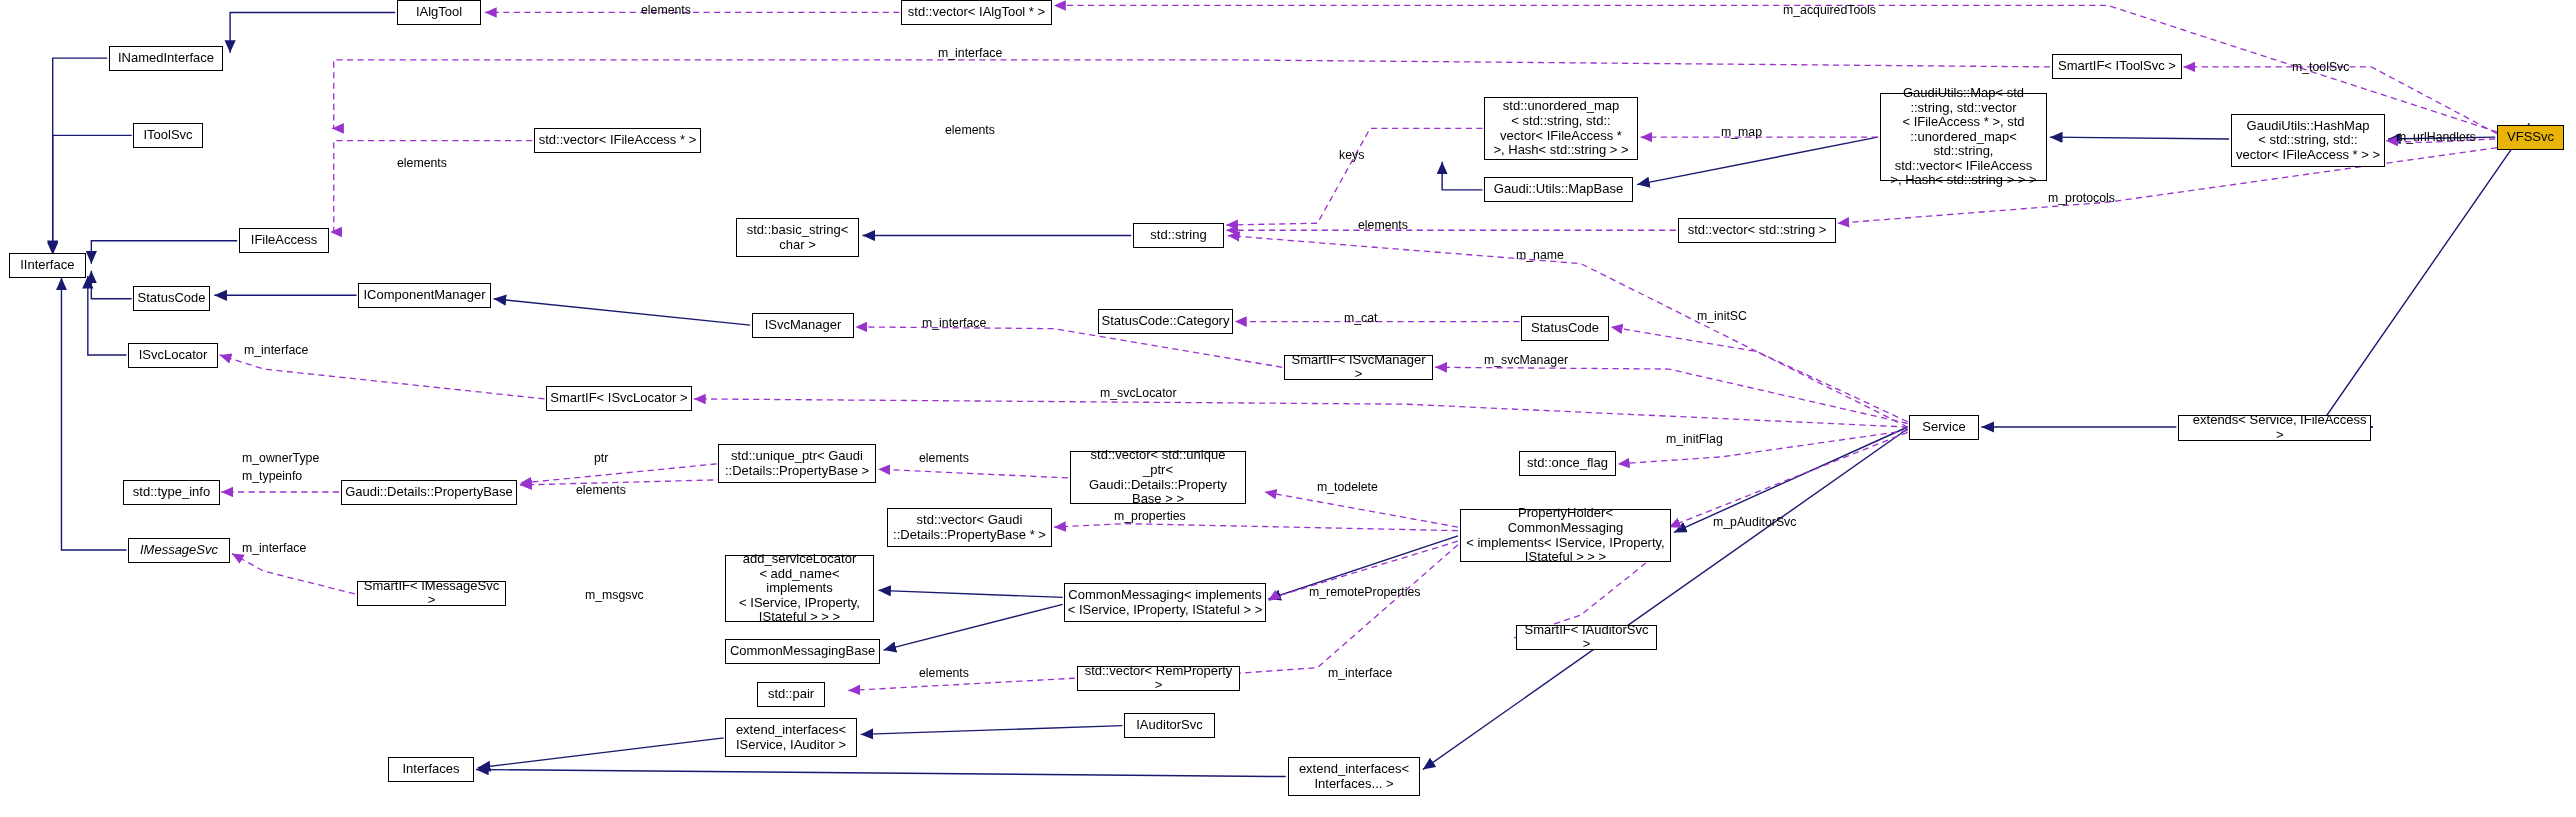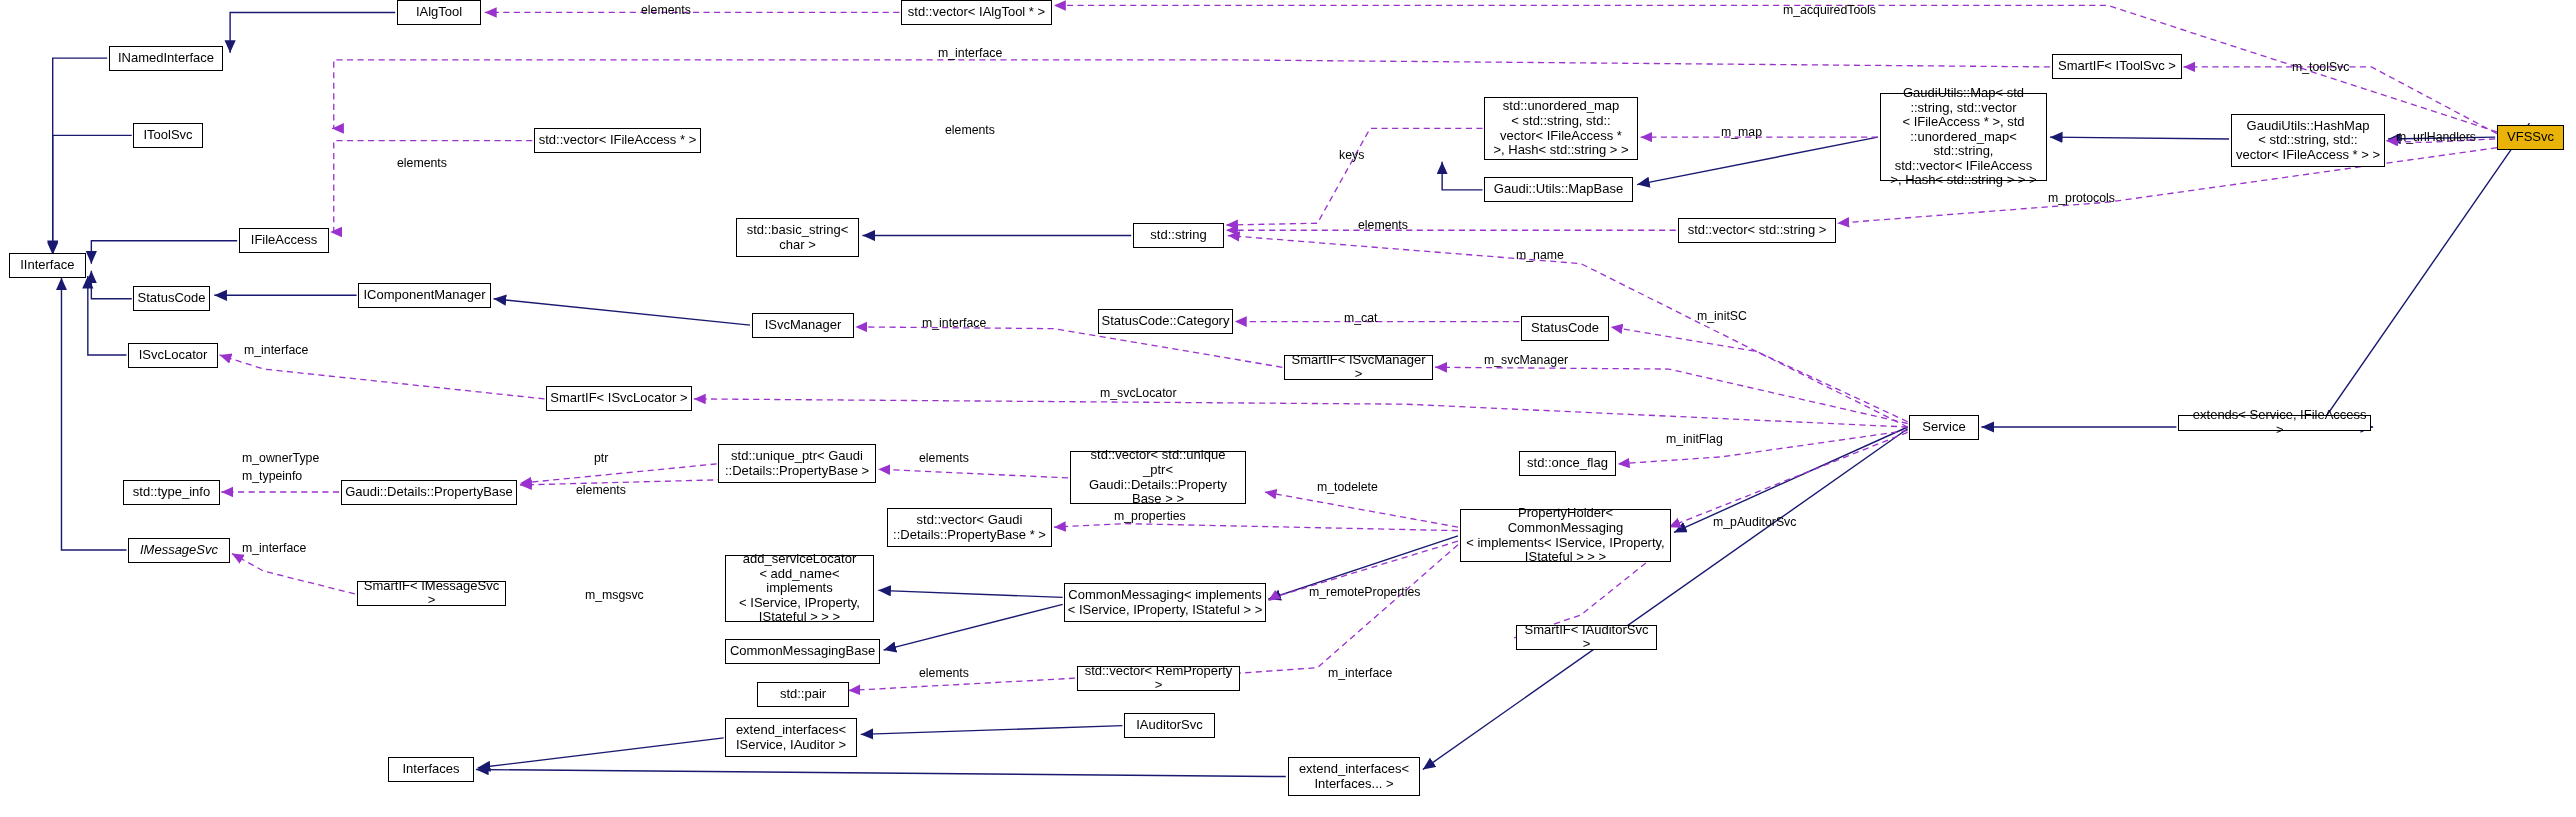--- a/index.html
+++ b/index.html
@@ -161,21 +161,21 @@
       <div class="node" style="left: 8.8px; top: 253px; width: 77px; height: 24.6px;">IInterface</div>
       <div class="node" style="left: 133px; top: 286px; width: 77px; height: 24.6px;">StatusCode</div>
       <div class="node" style="left: 358px; top: 283px; width: 133px; height: 24.6px;">IComponentManager</div>
       <div class="node" style="left: 752px; top: 313px; width: 102px; height: 24.6px;">ISvcManager</div>
       <div class="node" style="left: 1098px; top: 309px; width: 135px; height: 24.6px;">StatusCode::Category</div>
       <div class="node" style="left: 1521px; top: 316px; width: 88px; height: 24.6px;">StatusCode</div>
       <div class="node" style="left: 128px; top: 343px; width: 90px; height: 24.6px;">ISvcLocator</div>
       <div class="node" style="left: 1284px; top: 355px; width: 149px; height: 24.6px;">SmartIF&lt; ISvcManager &gt;</div>
       <div class="node" style="left: 546px; top: 386px; width: 146px; height: 24.6px;">SmartIF&lt; ISvcLocator &gt;</div>
       <div class="node" style="left: 1909px; top: 415px; width: 70px; height: 24.6px;">Service</div>
-      <div class="node" style="left: 2178px; top: 415px; width: 193px; height: 16px; padding-left: 13px;">extends&lt; Service, IFileAccess &gt;</div>
+      <div class="node" style="left: 2178px; top: 415px; width: 193px; height: 26px; padding-left: 13px;">extends&lt; Service, IFileAccess &gt;</div>
       <div class="node" style="left: 123px; top: 480px; width: 97px; height: 24.6px;">std::type_info</div>
       <div class="node" style="left: 341px; top: 480px; width: 176px; height: 24.6px;">Gaudi::Details::PropertyBase</div>
       <div class="node" style="left: 718px; top: 444px; width: 158px; height: 39px;">std::unique_ptr&lt; Gaudi
 ::Details::PropertyBase &gt;</div>
       <div class="node" style="left: 1070px; top: 451px; width: 176px; height: 53px;">std::vector&lt; std::unique
 _ptr&lt; Gaudi::Details::Property
 Base &gt; &gt;</div>
       <div class="node" style="left: 1519px; top: 451px; width: 97px; height: 24.6px;">std::once_flag</div>
       <div class="node" style="left: 128px; top: 538px; width: 102px; height: 24.6px; font-style: italic;">IMessageSvc</div>
       <div class="node" style="left: 887px; top: 508px; width: 165px; height: 39px;">std::vector&lt; Gaudi
@@ -185,21 +185,21 @@
 IStateful &gt; &gt; &gt;</div>
       <div class="node" style="left: 725px; top: 555px; width: 149px; height: 67px;">add_serviceLocator
 &lt; add_name&lt; implements
 &lt; IService, IProperty,
 IStateful &gt; &gt; &gt;</div>
       <div class="node" style="left: 357px; top: 581px; width: 149px; height: 24.6px;">SmartIF&lt; IMessageSvc &gt;</div>
       <div class="node" style="left: 1064px; top: 583px; width: 202px; height: 39px;">CommonMessaging&lt; implements
 &lt; IService, IProperty, IStateful &gt; &gt;</div>
       <div class="node" style="left: 725px; top: 639px; width: 155px; height: 24.6px;">CommonMessagingBase</div>
       <div class="node" style="left: 1516px; top: 625px; width: 141px; height: 24.6px;">SmartIF&lt; IAuditorSvc &gt;</div>
-      <div class="node" style="left: 757px; top: 682px; width: 92px; height: 24.6px;">std::pair</div>
+      <div class="node" style="left: 757px; top: 682px; width: 68px; height: 24.6px;">std::pair</div>
       <div class="node" style="left: 1077px; top: 666px; width: 163px; height: 24.6px;">std::vector&lt; RemProperty &gt;</div>
       <div class="node" style="left: 725px; top: 718px; width: 132px; height: 39px;">extend_interfaces&lt;
 IService, IAuditor &gt;</div>
       <div class="node" style="left: 1124px; top: 713px; width: 91px; height: 24.6px;">IAuditorSvc</div>
       <div class="node" style="left: 388px; top: 757px; width: 86px; height: 24.6px;">Interfaces</div>
       <div class="node" style="left: 1288px; top: 757px; width: 132px; height: 39px;">extend_interfaces&lt;
 Interfaces... &gt;</div>
     </div>
   <div id="labels">
       <div class="edge-label" style="left: 641px; top: 2.6px;">elements</div>

